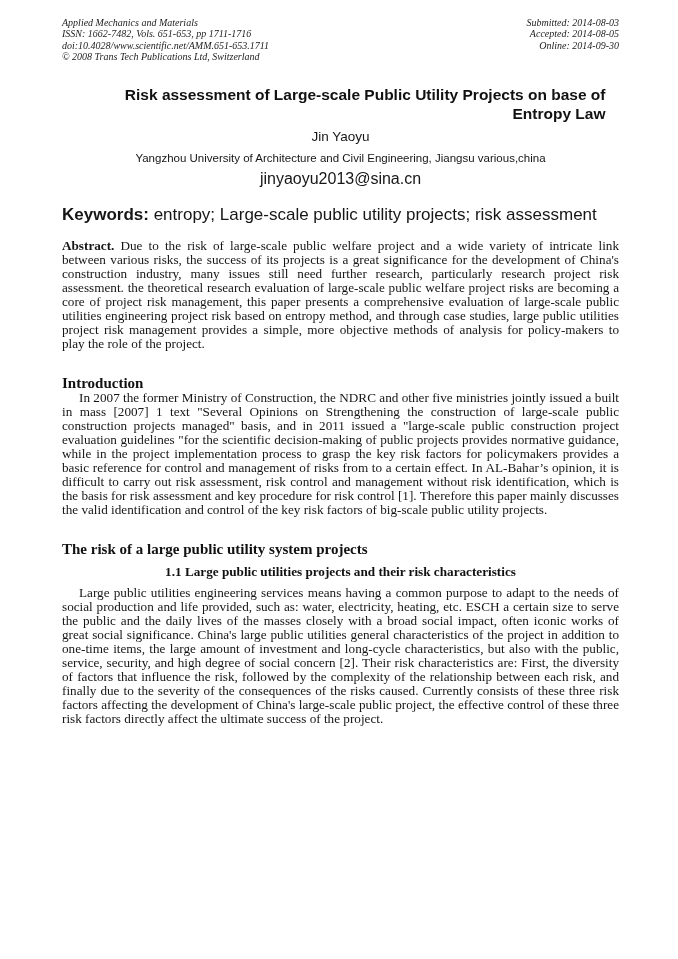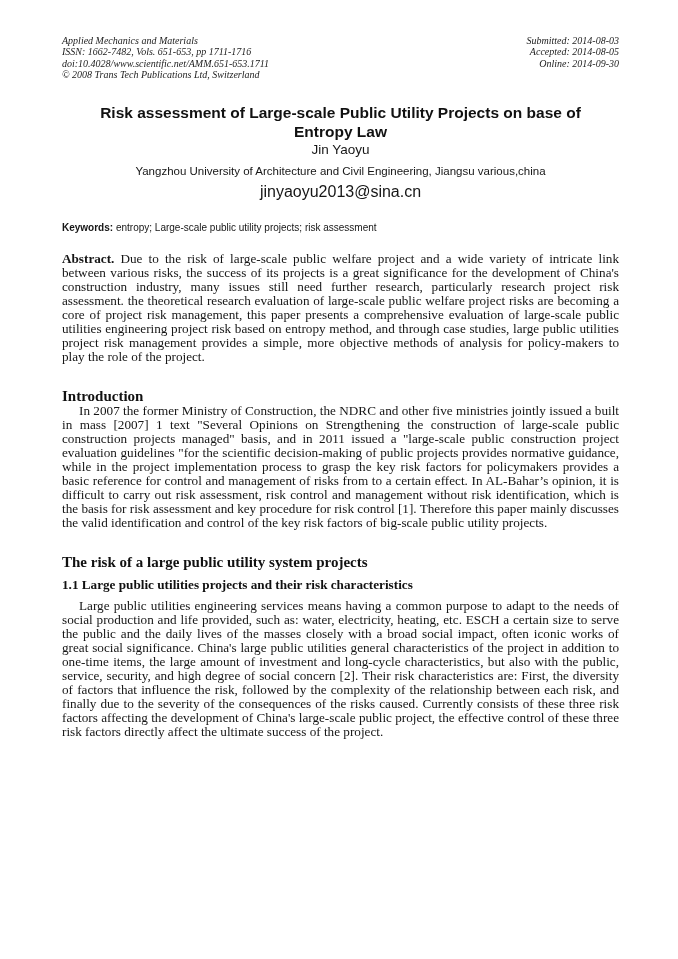--- a/index.html
+++ b/index.html
@@ -8,21 +8,21 @@
     width: 678px;
     height: 959px;
     position: relative;
     overflow: hidden;
     color: #1a1a1a;
     font-family: "Liberation Serif", serif;
   }
   .page {
     width: 678px;
     height: 959px;
-    padding: 35px 59px 0 62px;
+    padding: 17px 59px 0 62px;
     background: #ffffff;
   }
 
   
   .pdf-header {
     display: flex;
     justify-content: space-between;
     align-items: flex-start;
     font-family: "Liberation Serif", serif;
     font-style: italic;
@@ -30,28 +30,29 @@
     line-height: 11.4px;
     color: #1c1c1c;
   }
   .header-left { text-align: left; }
   .header-right { text-align: right; }
 
   
   .title {
     margin: 22px auto 0 auto;
     max-width: 530px;
-    text-align: center;
+    text-align: right;
     font-family: "Liberation Sans", sans-serif;
     font-weight: bold;
     font-size: 15.5px;
     line-height: 19px;
     color: #111;
   }
   .author {
+    margin-top: 5px;
     text-align: center;
     font-family: "Liberation Sans", sans-serif;
     font-size: 13.5px;
     line-height: 17px;
     color: #161616;
   }
   .affiliation {
     margin-top: 6px;
     text-align: center;
     font-family: "Liberation Sans", sans-serif;
@@ -65,21 +66,21 @@
     font-family: "Liberation Sans", sans-serif;
     font-size: 16px;
     line-height: 14px;
     color: #161616;
   }
 
   
   .keywords {
     margin-top: 22px;
     font-family: "Liberation Sans", sans-serif;
-    font-size: 10px;
+    font-size: 17px;
     line-height: 14px;
     color: #161616;
   }
   .keywords .lead { font-weight: bold; }
 
   
   .body-text {
     font-family: "Liberation Serif", serif;
     font-size: 13.2px;
     line-height: 14px;
@@ -98,20 +99,21 @@
     line-height: 16px;
     color: #111;
   }
   h3.sub-heading {
     margin-top: 7px;
     font-family: "Liberation Serif", serif;
     font-weight: bold;
     font-size: 13.2px;
     line-height: 16px;
     color: #111;
+    text-align: center;
   }
   .after-heading { margin-top: 6px; }
 </style>
 </head>
 <body>
 
 <div class="page">
 
   <div class="pdf-header">
     <div class="header-left">

